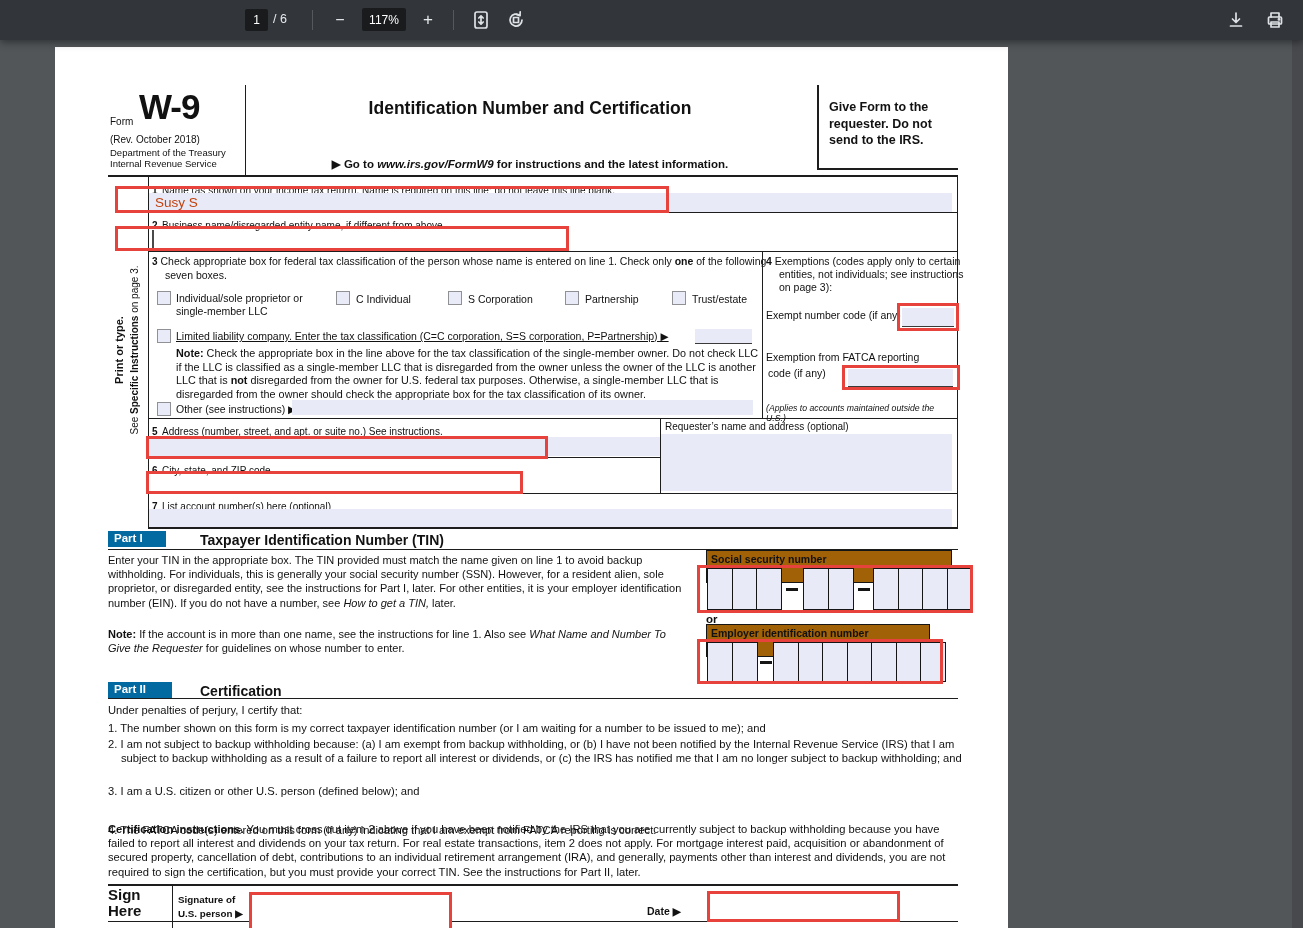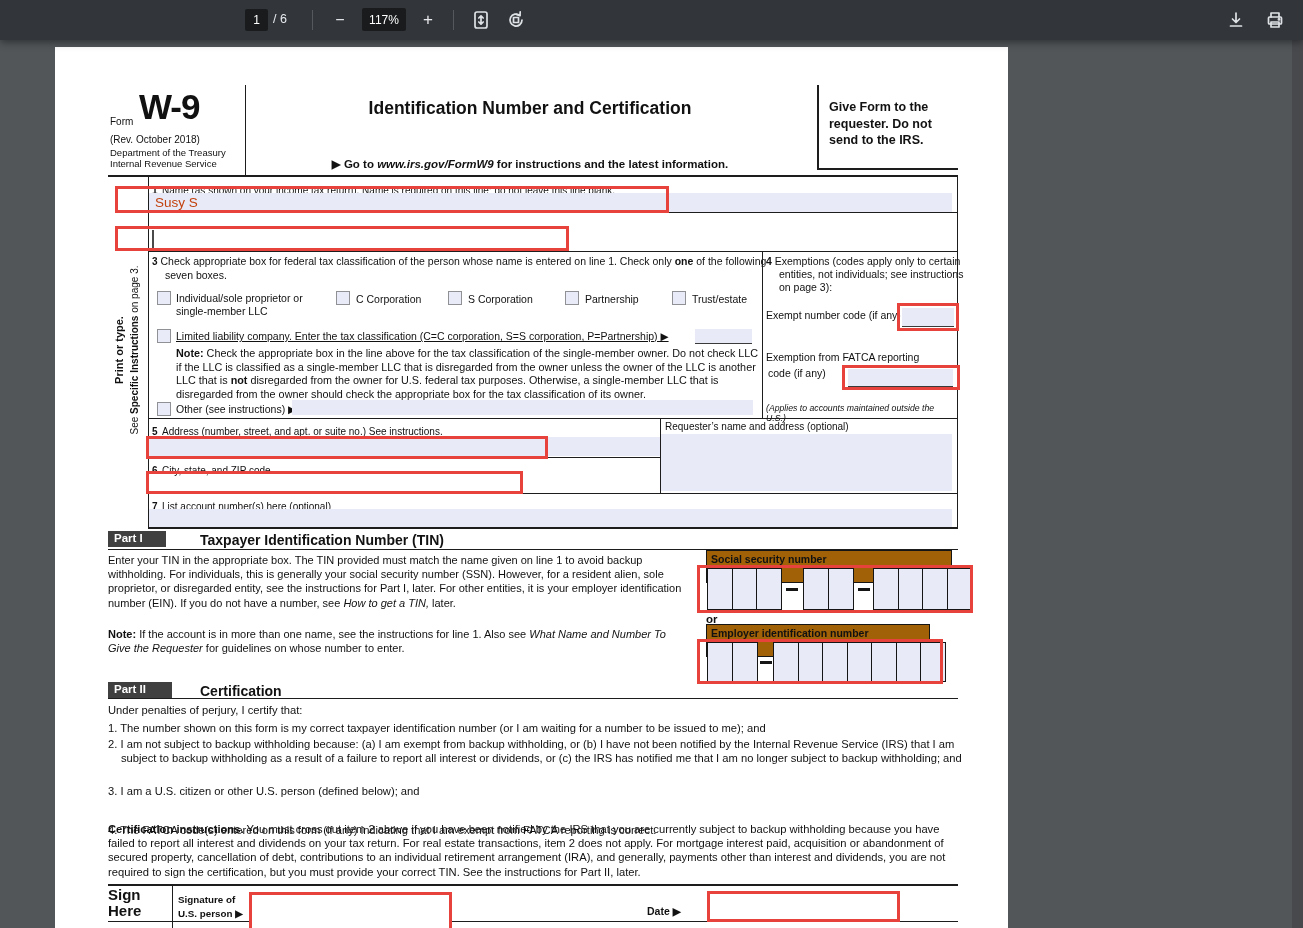--- a/index.html
+++ b/index.html
@@ -32,21 +32,21 @@
   .cb{position:absolute;width:12px;height:12px;border:1px solid #8f9194;background:#e9ebf8;}
   .cblbl{position:absolute;font-size:10.5px;line-height:13px;}
   .minifield{position:absolute;background:#e8eaf8;border-bottom:1.5px solid #3a3a3a;}
   .minifield.nb{border-bottom:none;}
   .tingrp{position:absolute;display:flex;}
   .tincell{width:24px;border:1.5px solid #151515;background:#e8eaf8;margin-left:-1.5px;}
   .tincell:first-child{margin-left:0;}
   .tinlabel{position:absolute;border:1.5px solid #151515;font-weight:bold;font-size:10.5px;
     padding:2px 0 0 4px;box-sizing:border-box;height:33px;background:#a16207;}
   .dash{position:absolute;height:2.5px;background:#151515;}
-  .badge{position:absolute;background:#404040;color:#fff;font-weight:bold;font-size:11.5px;
+  .badge{position:absolute;background:#0369a1;color:#fff;font-weight:bold;font-size:11.5px;
     height:16px;padding:1px 0 0 6px;box-sizing:border-box;}
   .ptitle{position:absolute;font-weight:bold;font-size:14px;}
   .it{font-style:italic;}
   .bd{font-weight:bold;}
   #sidebar-rot{position:absolute;left:57px;top:443px;width:0;height:0;}
   #sidebar-rot .inner{width:280px;transform:rotate(-90deg);transform-origin:0 0;
     text-align:center;font-size:10px;line-height:15px;}
   .cursorbar{position:absolute;width:1.5px;height:18px;background:#4a4a4a;}
 </style>
 </head>
@@ -121,34 +121,38 @@
   </div>
 
   <div class="abs" style="left:97px;top:133px;">
     <span class="num">1</span>
     <span class="lbl">Name (as shown on your income tax return). Name is required on this line; do not leave this line blank.</span>
   </div>
   <div class="abs lav fieldtext" style="left:93px;top:146px;width:804px;height:19px;padding:2px 0 0 7px;box-sizing:border-box;">Susy S</div>
   <div class="redbox" style="left:60px;top:139px;width:548px;height:21px;"></div>
   <div class="abs ln" style="left:93px;top:165px;width:810px;height:1px;"></div>
 
+  <div class="abs" style="left:97px;top:168px;">
+    <span class="num">2</span>
+    <span class="lbl">Business name/disregarded entity name, if different from above</span>
+  </div>
   <div class="abs" style="left:93px;top:181px;width:804px;height:22px;"></div>
   <div class="cursorbar" style="left:97px;top:183px;"></div>
   <div class="redbox" style="left:60px;top:179px;width:448px;height:19px;"></div>
   <div class="abs ln" style="left:93px;top:204px;width:810px;height:1px;"></div>
 
   <div class="abs hang" style="left:97px;top:208px;width:612px;font-size:10.5px;line-height:13.5px;">
     <span class="num">3</span>
     <span class="lbl" style="font-size:10.5px;">Check appropriate box for federal tax classification of the person whose name is entered on line 1. Check only </span><span class="bd" style="font-size:10.5px;">one</span><span class="lbl" style="font-size:10.5px;"> of the following seven boxes.</span>
   </div>
 
   <div class="cb" style="left:102px;top:244px;"></div>
   <div class="cblbl" style="left:121px;top:245px;width:138px;">Individual/sole proprietor or single-member LLC</div>
   <div class="cb" style="left:281px;top:244px;"></div>
-  <div class="cblbl" style="left:301px;top:246px;">C Corporation</div>
+  <div class="cblbl" style="left:301px;top:246px;">C Individual</div>
   <div class="cb" style="left:393px;top:244px;"></div>
   <div class="cblbl" style="left:413px;top:246px;">S Corporation</div>
   <div class="cb" style="left:510px;top:244px;"></div>
   <div class="cblbl" style="left:530px;top:246px;">Partnership</div>
   <div class="cb" style="left:617px;top:244px;"></div>
   <div class="cblbl" style="left:637px;top:246px;">Trust/estate</div>
 
   <div class="cb" style="left:102px;top:282px;"></div>
   <div class="cblbl" style="left:121px;top:283px;width:530px;text-decoration:underline;">Limited liability company. Enter the tax classification (C=C corporation, S=S corporation, P=Partnership) ▶</div>
   <div class="minifield" style="left:640px;top:282px;width:57px;height:14px;"></div>

